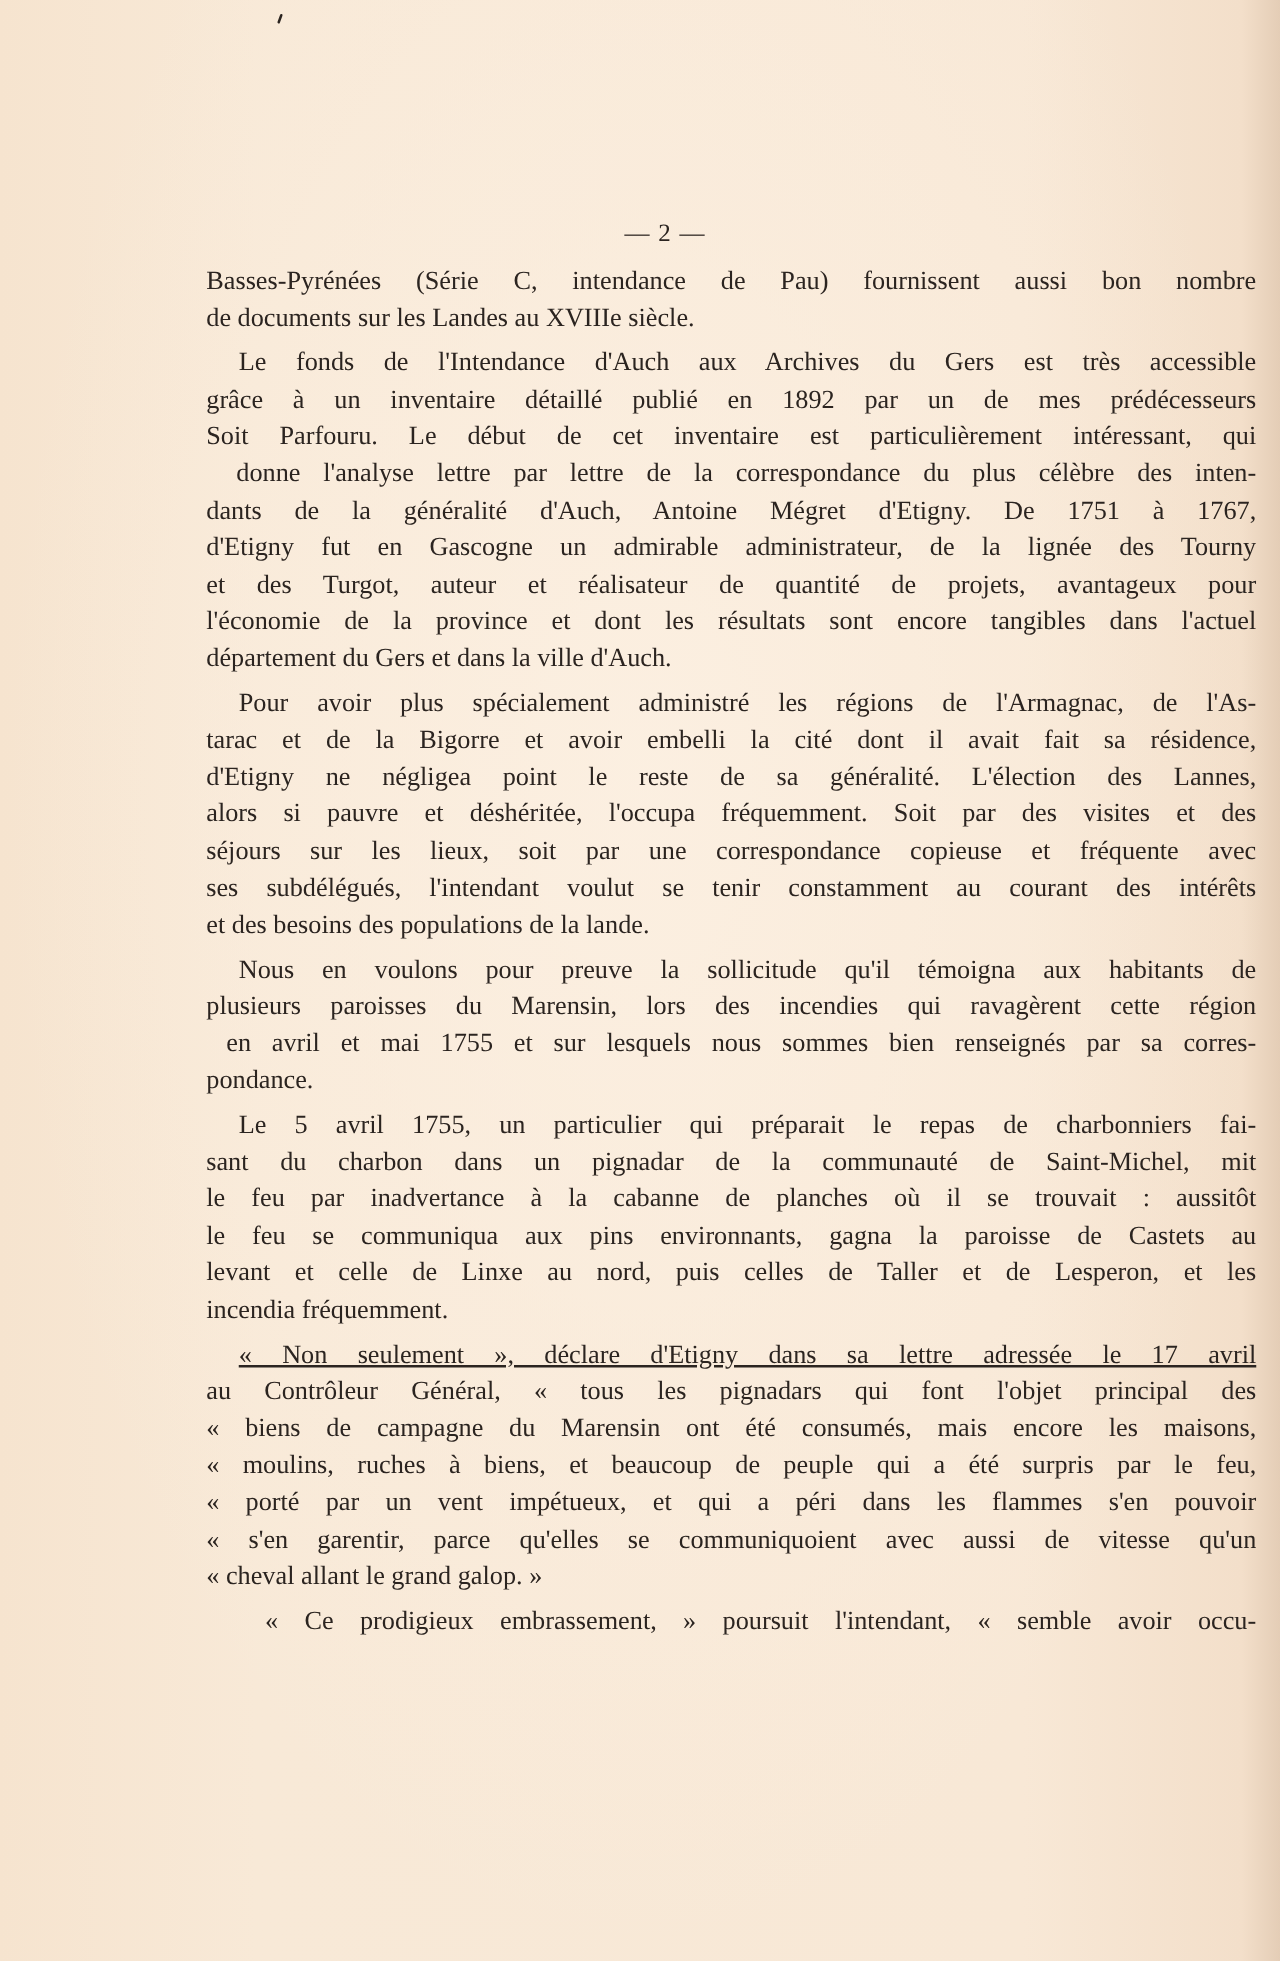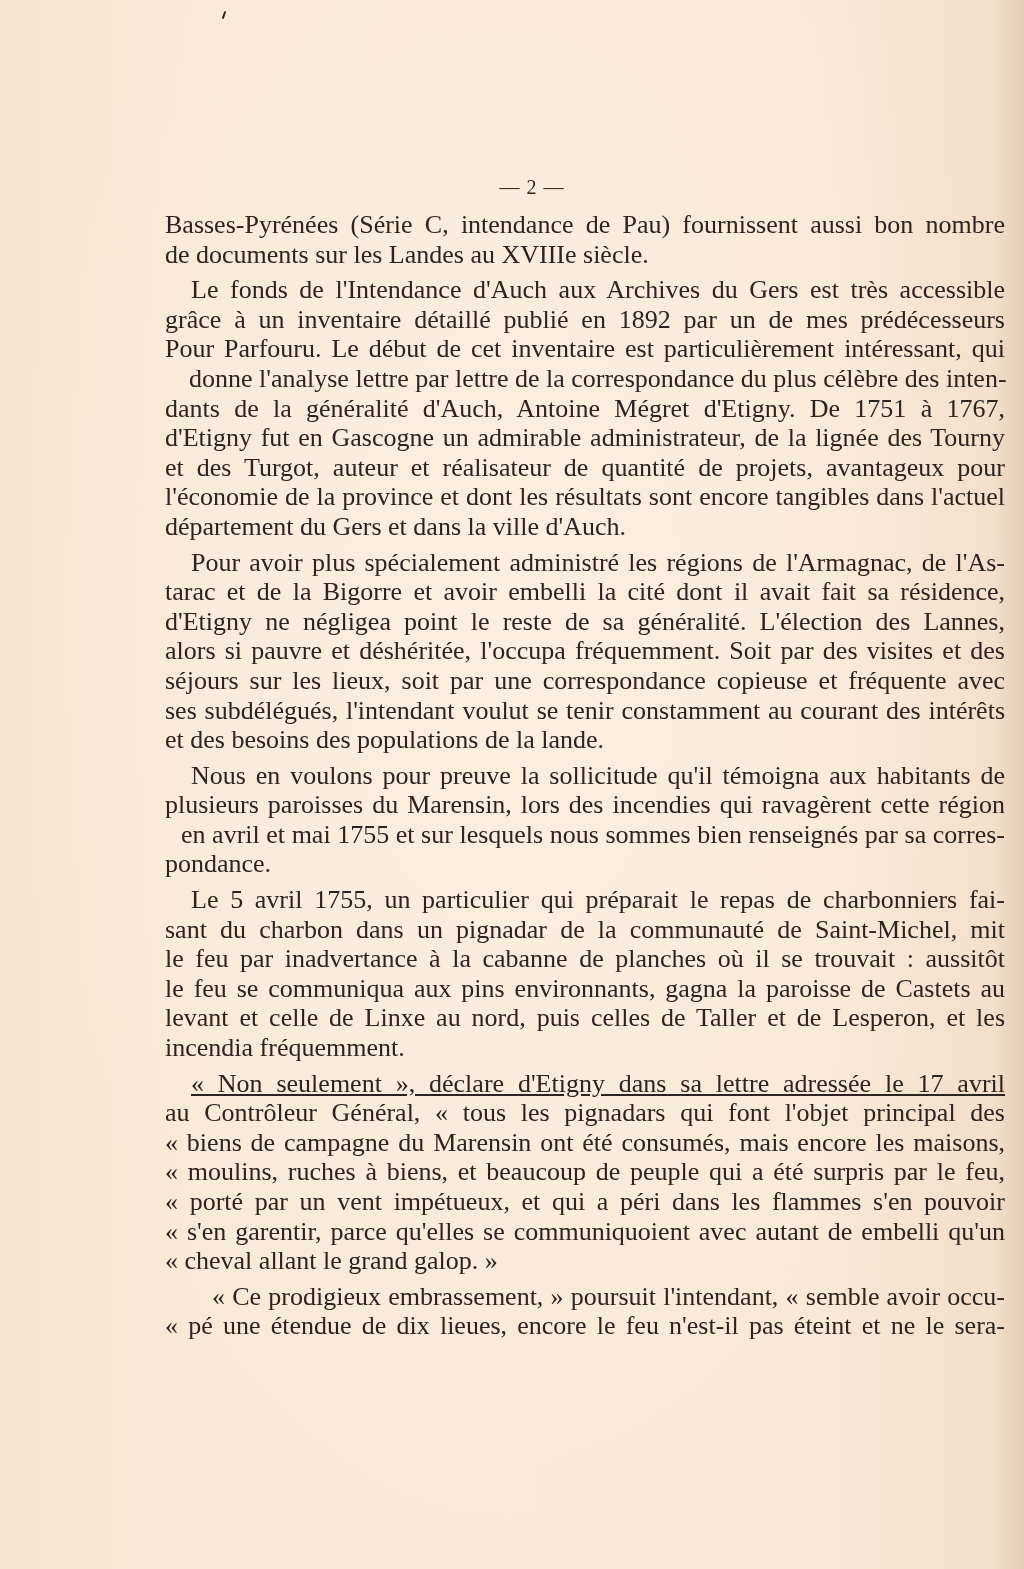--- a/index.html
+++ b/index.html
@@ -39,21 +39,21 @@
       top: 176px;
       text-align: center;
       font-size: 20px;
       letter-spacing: 1px;
     }
     .text-block {
       position: absolute;
       left: 165px;
       top: 210px;
       width: 840px;
-      font-size: 26px;
+      font-size: 21px;
       line-height: 29.6px;
       text-align: justify;
       text-align-last: left;
     }
     .para {
       margin: 0 0 6px 0;
     }
     .line {
       display: block;
       white-space: nowrap;
@@ -77,21 +77,21 @@
 <div class="page-number">— 2 —</div>
 
 <div class="text-block" id="text-block">
     <div class="para">
       <span class="line"><span style="white-space: nowrap; word-spacing: 0px;">Basses-Pyrénées (Série C, intendance de Pau) fournissent aussi bon nombre</span></span>
       <span class="line last"><span style="white-space: nowrap;">de documents sur les Landes au XVIIIe siècle.</span></span>
     </div>
     <div class="para">
       <span class="line indent"><span style="white-space: nowrap; word-spacing: 0px;">Le fonds de l'Intendance d'Auch aux Archives du Gers est très accessible</span></span>
       <span class="line"><span style="white-space: nowrap; word-spacing: 0px;">grâce à un inventaire détaillé publié en 1892 par un de mes prédécesseurs</span></span>
-      <span class="line"><span style="white-space: nowrap; word-spacing: 0px;">Pour Parfouru. Le début de cet inventaire est particulièrement intéressant, qui</span></span>
+      <span class="line"><span style="white-space: nowrap; word-spacing: 0px;">Soit Parfouru. Le début de cet inventaire est particulièrement intéressant, qui</span></span>
       <span class="line"><span style="white-space: nowrap; word-spacing: 0px; margin-left: 24px;">donne l'analyse lettre par lettre de la correspondance du plus célèbre des inten-</span></span>
       <span class="line"><span style="white-space: nowrap; word-spacing: 0px;">dants de la généralité d'Auch, Antoine Mégret d'Etigny. De 1751 à 1767,</span></span>
       <span class="line"><span style="white-space: nowrap; word-spacing: 0px;">d'Etigny fut en Gascogne un admirable administrateur, de la lignée des Tourny</span></span>
       <span class="line"><span style="white-space: nowrap; word-spacing: 0px;">et des Turgot, auteur et réalisateur de quantité de projets, avantageux pour</span></span>
       <span class="line"><span style="white-space: nowrap; word-spacing: 0px;">l'économie de la province et dont les résultats sont encore tangibles dans l'actuel</span></span>
       <span class="line last"><span style="white-space: nowrap;">département du Gers et dans la ville d'Auch.</span></span>
     </div>
     <div class="para">
       <span class="line indent"><span style="white-space: nowrap; word-spacing: 0px;">Pour avoir plus spécialement administré les régions de l'Armagnac, de l'As-</span></span>
       <span class="line"><span style="white-space: nowrap; word-spacing: 0px;">tarac et de la Bigorre et avoir embelli la cité dont il avait fait sa résidence,</span></span>
@@ -114,20 +114,19 @@
       <span class="line"><span style="white-space: nowrap; word-spacing: 0px;">le feu se communiqua aux pins environnants, gagna la paroisse de Castets au</span></span>
       <span class="line"><span style="white-space: nowrap; word-spacing: 0px;">levant et celle de Linxe au nord, puis celles de Taller et de Lesperon, et les</span></span>
       <span class="line last"><span style="white-space: nowrap;">incendia fréquemment.</span></span>
     </div>
     <div class="para">
       <span class="line indent"><span style="white-space: nowrap; word-spacing: 0px; text-decoration: underline;">« Non seulement », déclare d'Etigny dans sa lettre adressée le 17 avril</span></span>
       <span class="line"><span style="white-space: nowrap; word-spacing: 0px;">au Contrôleur Général, « tous les pignadars qui font l'objet principal des</span></span>
       <span class="line"><span style="white-space: nowrap; word-spacing: 0px;">« biens de campagne du Marensin ont été consumés, mais encore les maisons,</span></span>
       <span class="line"><span style="white-space: nowrap; word-spacing: 0px;">« moulins, ruches à biens, et beaucoup de peuple qui a été surpris par le feu,</span></span>
       <span class="line"><span style="white-space: nowrap; word-spacing: 0px;">« porté par un vent impétueux, et qui a péri dans les flammes s'en pouvoir</span></span>
-      <span class="line"><span style="white-space: nowrap; word-spacing: 0px;">« s'en garentir, parce qu'elles se communiquoient avec autant de embelli qu'un</span></span>
+      <span class="line"><span style="white-space: nowrap; word-spacing: 0px;">« s'en garentir, parce qu'elles se communiquoient avec aussi de vitesse qu'un</span></span>
       <span class="line last"><span style="white-space: nowrap;">« cheval allant le grand galop. »</span></span>
     </div>
     <div class="para">
       <span class="line indent"><span style="white-space: nowrap; word-spacing: 0px; margin-left: 21px;">« Ce prodigieux embrassement, » poursuit l'intendant, « semble avoir occu-</span></span>
-      <span class="line"><span style="white-space: nowrap; word-spacing: 0px;">« pé une étendue de dix lieues, encore le feu n'est-il pas éteint et ne le sera-</span></span>
     </div>
   </div>
 
 </body></html>

